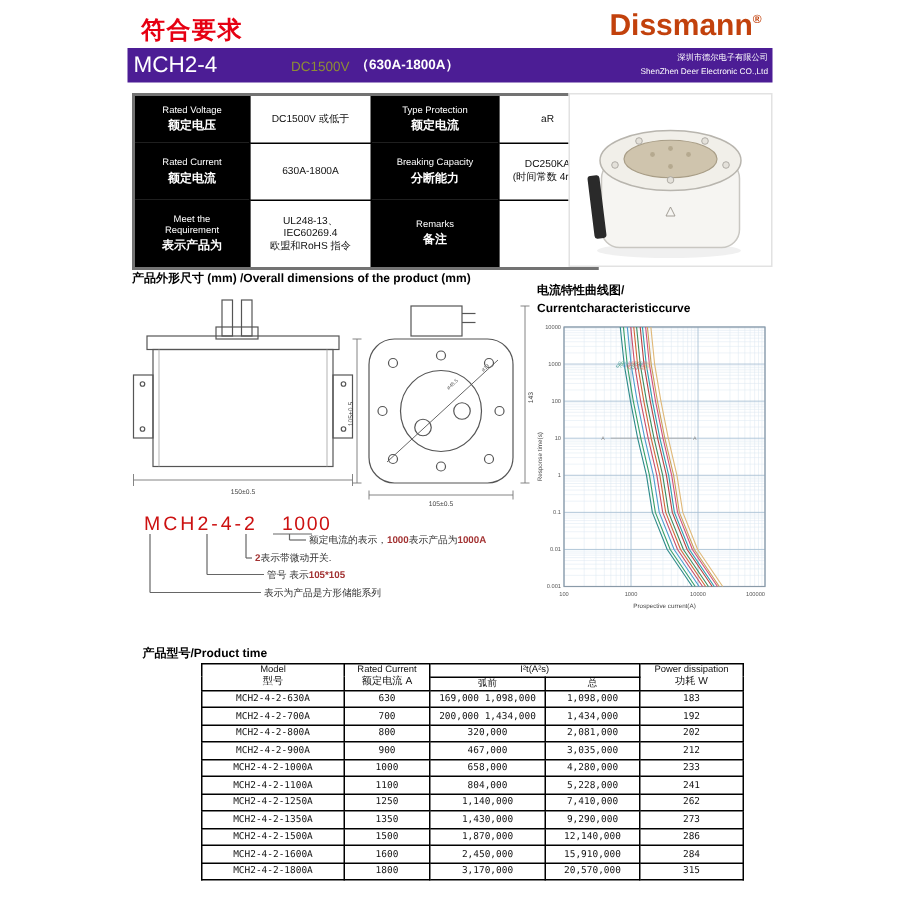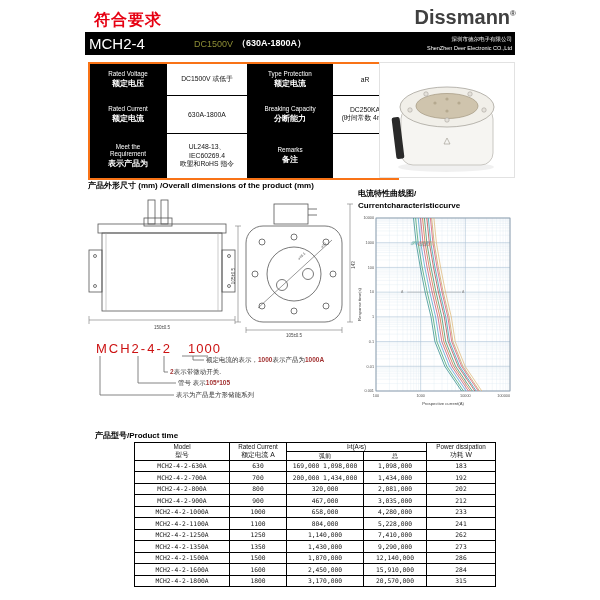--- a/index.html
+++ b/index.html
@@ -1,31 +1,31 @@
 <!DOCTYPE html>
 <html><head>
 <meta charset="utf-8">
 <style>
   html,body{margin:0;padding:0;}
   body{width:600px;height:600px;background:#fff;font-family:"Liberation Sans",sans-serif;position:relative;overflow:hidden;color:#111;}
   .abs{position:absolute;}
 
   
   .brand-cn{left:94px;top:10px;font-size:16px;font-weight:bold;color:#e60012;letter-spacing:1px;}
-  .brand-en{left:398px;top:6px;width:118px;text-align:right;font-size:20px;font-weight:600;color:#404040;}
+  .brand-en{left:398px;top:6px;width:118px;text-align:center;font-size:20px;font-weight:600;color:#c2410c;}
   .brand-en sup{font-size:8px;}
-  .title-bar{left:85px;top:32px;width:430px;height:23px;background:#000000;display:flex;align-items:center;}
+  .title-bar{left:85px;top:32px;width:430px;height:23px;background:#4c1d95;display:flex;align-items:center;}
   .tb-model{color:#fff;font-size:15px;padding-left:4px;width:105px;}
   .tb-voltage{color:#8d8d35;font-size:9px;font-weight:normal;}
   .tb-range{color:#fff;font-size:9px;font-weight:bold;margin-left:4px;flex:1;}
   .tb-company{text-align:right;color:#fff;font-size:5.5px;line-height:1.6;padding-right:3px;}
 
   
   .spec-wrap{left:88px;top:62px;}
-  table.spec{border-collapse:collapse;table-layout:fixed;border:2px solid #f97316;}
+  table.spec{border-collapse:collapse;table-layout:fixed;border:2px solid #737373;}
   table.spec td{border:1px solid #000;text-align:center;vertical-align:middle;padding:1px 2px;}
   table.spec td.lab{background:#000;color:#fff;}
   .lab .en{font-size:6.3px;white-space:pre-line;}
   .lab .cn{font-size:8px;font-weight:bold;margin-top:1px;}
   td.val{font-size:6.8px;white-space:pre-line;background:#fff;}
   .c1{width:72px;} .c2{width:76px;} .c3{width:80px;} .c4{width:60px;}
   .r1{height:32px;} .r2{height:38px;} .r3{height:46px;}
 
   
   .photo-box{left:379px;top:62px;width:134px;height:114px;border:1px solid #e2e2e2;background:#fff;}

